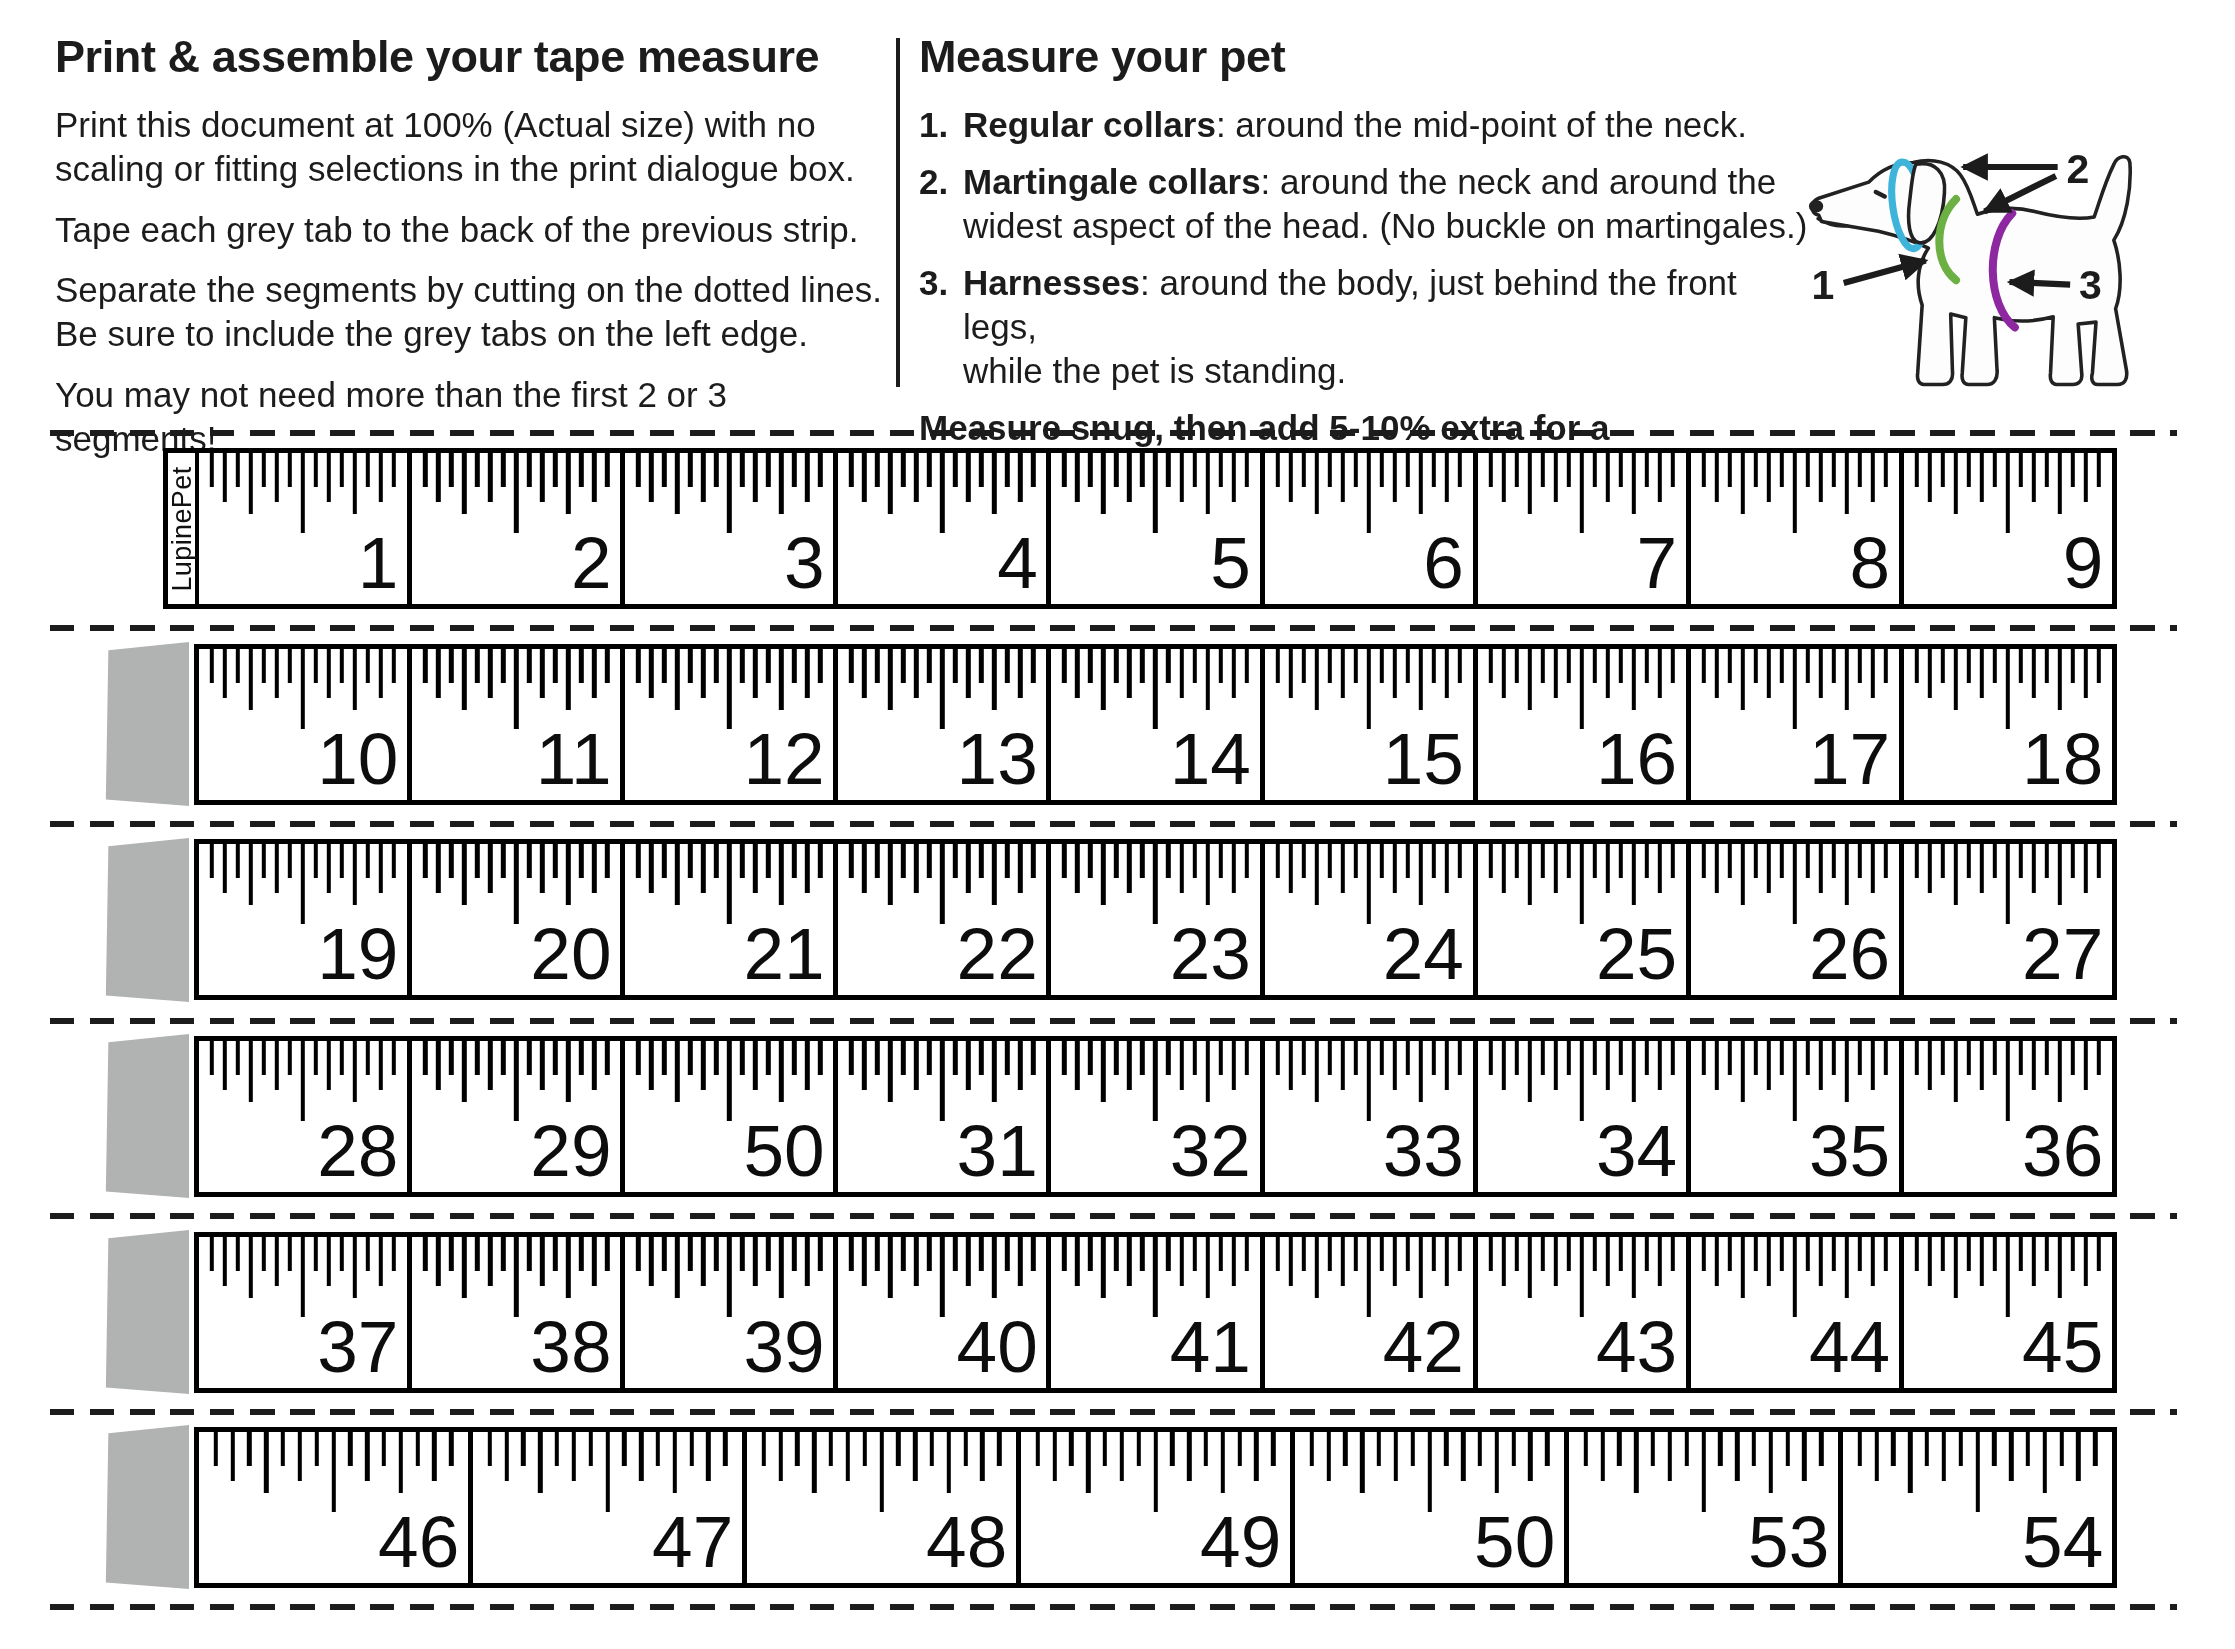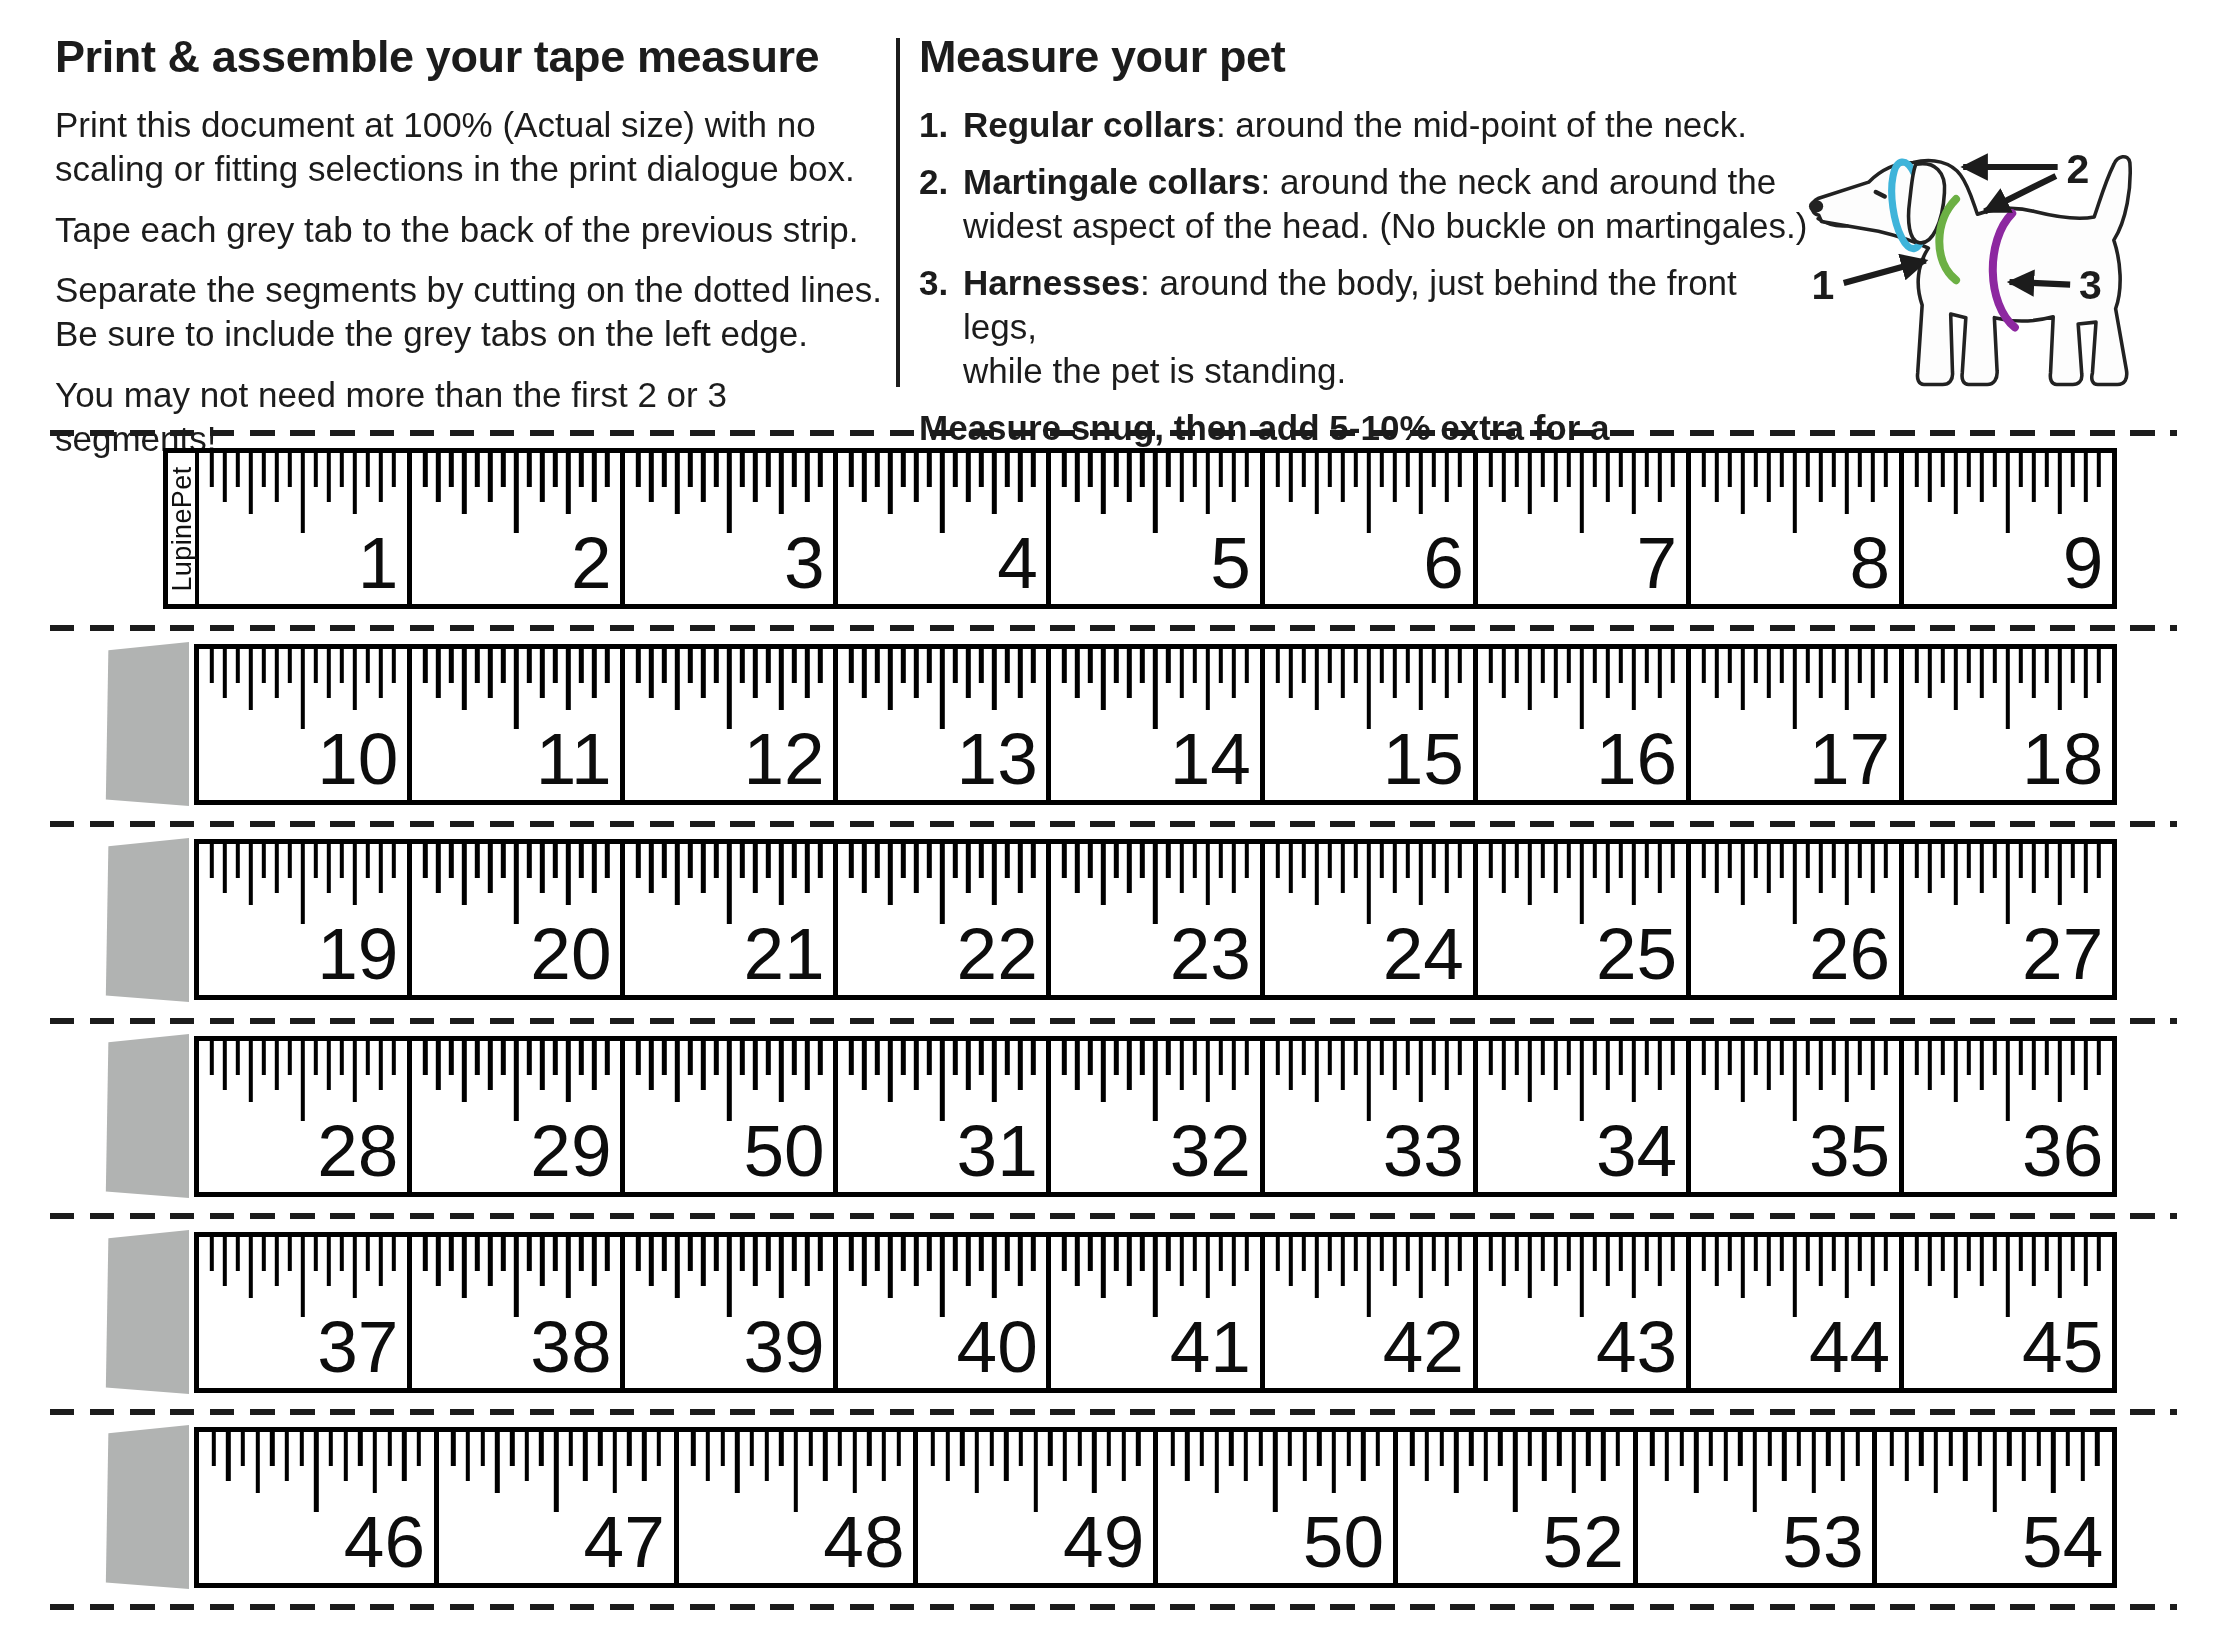--- a/index.html
+++ b/index.html
@@ -1086,38 +1086,20 @@
             <div class="tick t8" style="left: 37.5%;"></div>
             <div class="tick t16" style="left: 43.75%;"></div>
             <div class="tick t2" style="left: 50%;"></div>
             <div class="tick t16" style="left: 56.25%;"></div>
             <div class="tick t8" style="left: 62.5%;"></div>
             <div class="tick t16" style="left: 68.75%;"></div>
             <div class="tick t4" style="left: 75%;"></div>
             <div class="tick t16" style="left: 81.25%;"></div>
             <div class="tick t8" style="left: 87.5%;"></div>
             <div class="tick t16" style="left: 93.75%;"></div>
-            <span class="inch-number">52</span>
-          </div>
-          <div class="cell">
-            <div class="tick t16" style="left: 6.25%;"></div>
-            <div class="tick t8" style="left: 12.5%;"></div>
-            <div class="tick t16" style="left: 18.75%;"></div>
-            <div class="tick t4" style="left: 25%;"></div>
-            <div class="tick t16" style="left: 31.25%;"></div>
-            <div class="tick t8" style="left: 37.5%;"></div>
-            <div class="tick t16" style="left: 43.75%;"></div>
-            <div class="tick t2" style="left: 50%;"></div>
-            <div class="tick t16" style="left: 56.25%;"></div>
-            <div class="tick t8" style="left: 62.5%;"></div>
-            <div class="tick t16" style="left: 68.75%;"></div>
-            <div class="tick t4" style="left: 75%;"></div>
-            <div class="tick t16" style="left: 81.25%;"></div>
-            <div class="tick t8" style="left: 87.5%;"></div>
-            <div class="tick t16" style="left: 93.75%;"></div>
             <span class="inch-number">53</span>
           </div>
           <div class="cell">
             <div class="tick t16" style="left: 6.25%;"></div>
             <div class="tick t8" style="left: 12.5%;"></div>
             <div class="tick t16" style="left: 18.75%;"></div>
             <div class="tick t4" style="left: 25%;"></div>
             <div class="tick t16" style="left: 31.25%;"></div>
             <div class="tick t8" style="left: 37.5%;"></div>
             <div class="tick t16" style="left: 43.75%;"></div>

